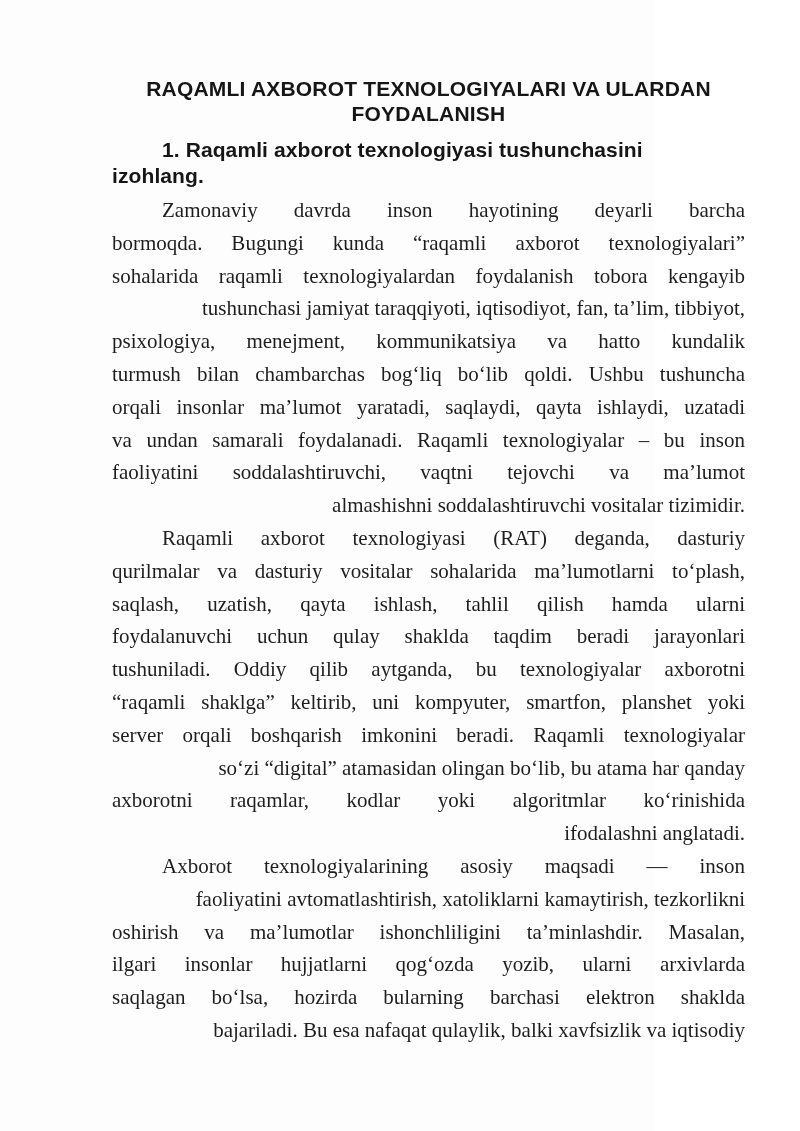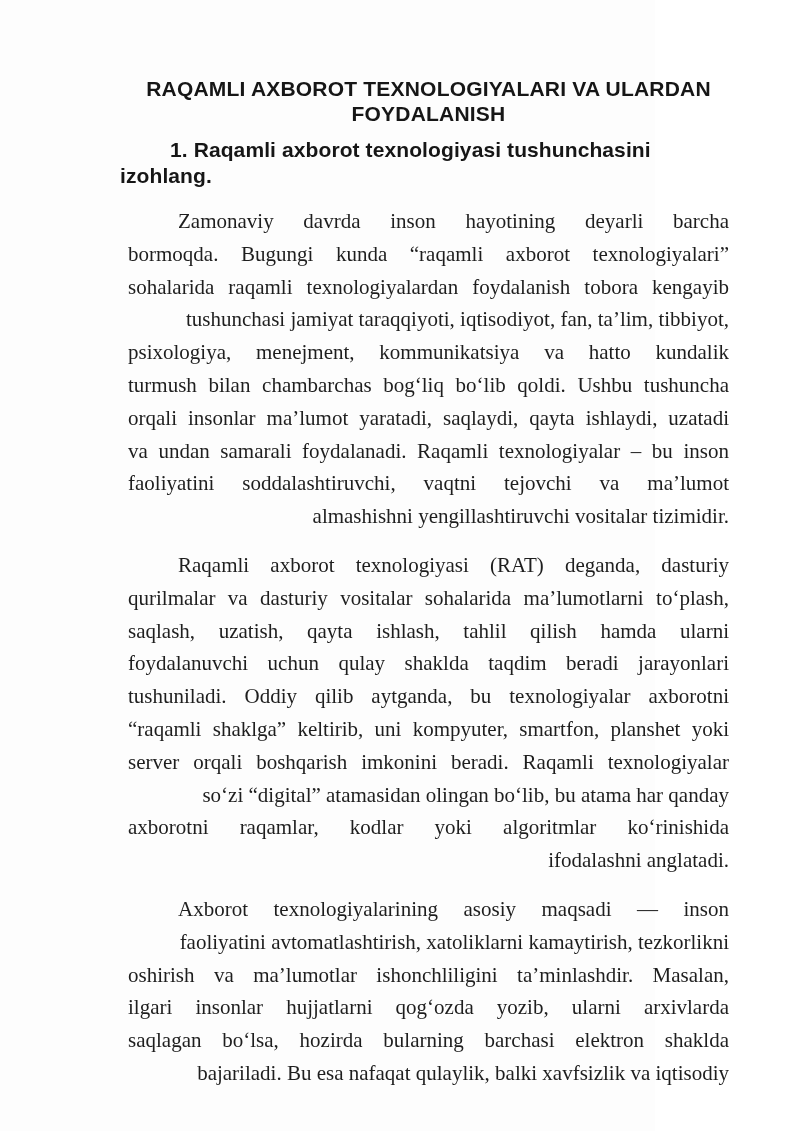--- a/index.html
+++ b/index.html
@@ -28,21 +28,20 @@
     letter-spacing: 0.2px;
   }
   .heading {
     font-family: "Liberation Sans", sans-serif;
     font-weight: 700;
     font-size: 21px;
     line-height: 26px;
     margin-top: 11px;
     color: #161616;
     letter-spacing: 0.1px;
-    margin-left: 8px;
   }
   .body-text {
     margin-top: 5px;
     font-family: "Liberation Serif", serif;
     font-size: 21px;
     color: #1e1e1e;
   }
   .line {
     height: 32.8px;
     line-height: 32.8px;
@@ -50,21 +49,21 @@
     overflow: hidden;
   }
   .just {
     text-align: justify;
     text-align-last: justify;
   }
   .ragged {
     text-align: right;
   }
   .ind { text-indent: 50px; }
-  .paragraph { margin: 16px; }
+  .paragraph { margin: 0; }
 </style>
 </head>
 <body>
 
 <div class="page">
   <div class="content">
 
     <div class="title">
       <div>RAQAMLI AXBOROT TEXNOLOGIYALARI VA ULARDAN</div>
       <div>FOYDALANISH</div>
@@ -79,21 +78,21 @@
         <div class="paragraph">
           <div class="line just ind">Zamonaviy davrda inson hayotining deyarli barcha</div>
           <div class="line just">bormoqda. Bugungi kunda “raqamli axborot texnologiyalari”</div>
           <div class="line just">sohalarida raqamli texnologiyalardan foydalanish tobora kengayib</div>
           <div class="line ragged">tushunchasi jamiyat taraqqiyoti, iqtisodiyot, fan, ta’lim, tibbiyot,</div>
           <div class="line just">psixologiya, menejment, kommunikatsiya va hatto kundalik</div>
           <div class="line just">turmush bilan chambarchas bog‘liq bo‘lib qoldi. Ushbu tushuncha</div>
           <div class="line just">orqali insonlar ma’lumot yaratadi, saqlaydi, qayta ishlaydi, uzatadi</div>
           <div class="line just">va undan samarali foydalanadi. Raqamli texnologiyalar – bu inson</div>
           <div class="line just">faoliyatini soddalashtiruvchi, vaqtni tejovchi va ma’lumot</div>
-          <div class="line ragged">almashishni yengillashtiruvchi vositalar tizimidir.</div>
+          <div class="line ragged">almashishni soddalashtiruvchi vositalar tizimidir.</div>
         </div>
         <div class="paragraph">
           <div class="line just ind">Raqamli axborot texnologiyasi (RAT) deganda, dasturiy</div>
           <div class="line just">qurilmalar va dasturiy vositalar sohalarida ma’lumotlarni to‘plash,</div>
           <div class="line just">saqlash, uzatish, qayta ishlash, tahlil qilish hamda ularni</div>
           <div class="line just">foydalanuvchi uchun qulay shaklda taqdim beradi jarayonlari</div>
           <div class="line just">tushuniladi. Oddiy qilib aytganda, bu texnologiyalar axborotni</div>
           <div class="line just">“raqamli shaklga” keltirib, uni kompyuter, smartfon, planshet yoki</div>
           <div class="line just">server orqali boshqarish imkonini beradi. Raqamli texnologiyalar</div>
           <div class="line ragged">so‘zi “digital” atamasidan olingan bo‘lib, bu atama har qanday</div>

